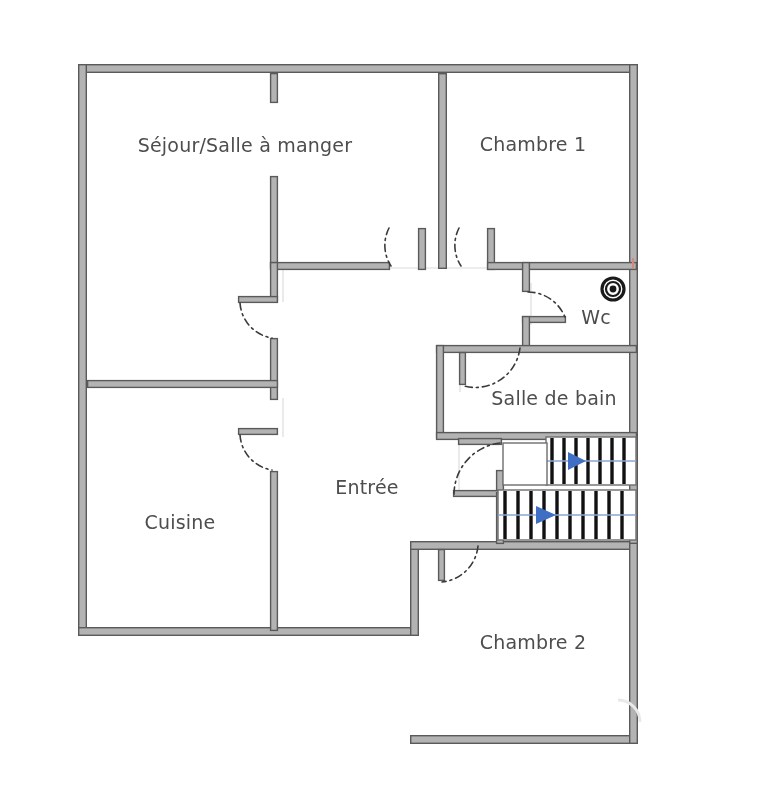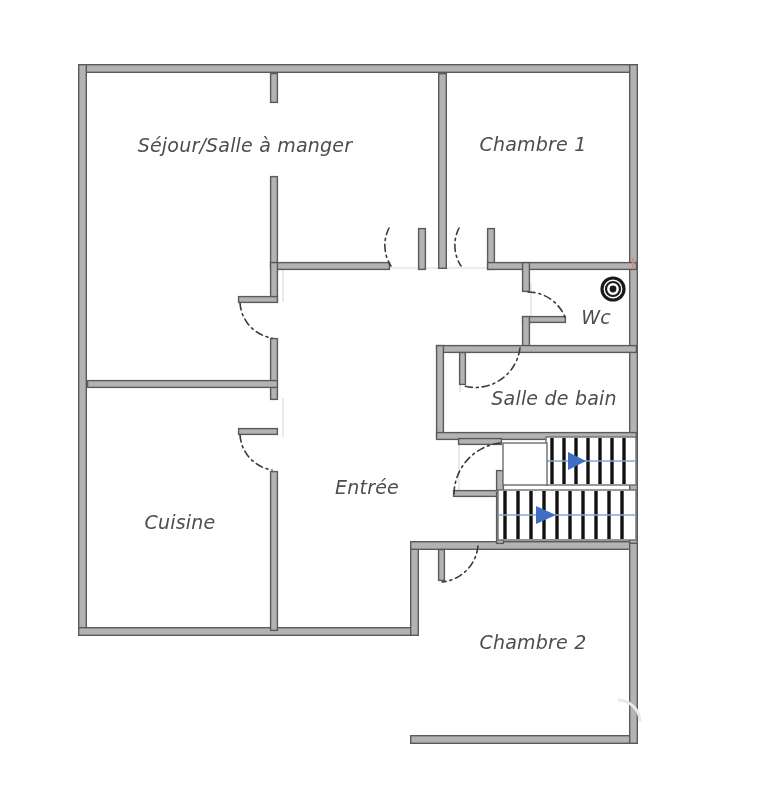--- a/index.html
+++ b/index.html
@@ -11,21 +11,20 @@
     width: 774px;
     height: 800px;
     font-family: "DejaVu Sans", "Liberation Sans", sans-serif;
     overflow: hidden;
   }
   #plan-root {
     position: relative;
     width: 774px;
     height: 800px;
     background: #ffffff;
-    font-style: italic;
   }
   svg#floorplan {
     display: block;
     width: 774px;
     height: 800px;
   }
   .wall-fill { fill: #b3b3b3; }
   .wall-stroke { stroke: #5a5a5a; stroke-width: 1.4; fill: none; }
   .door-arc {
     fill: none;

